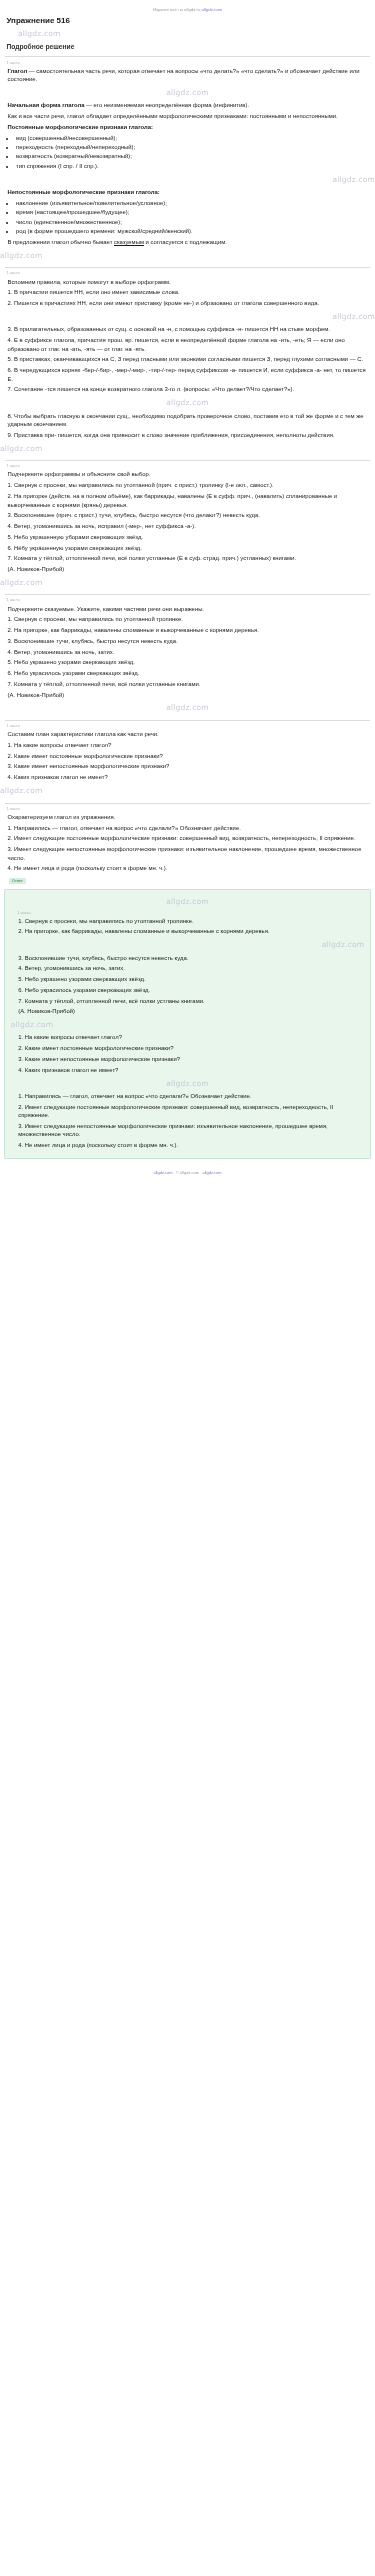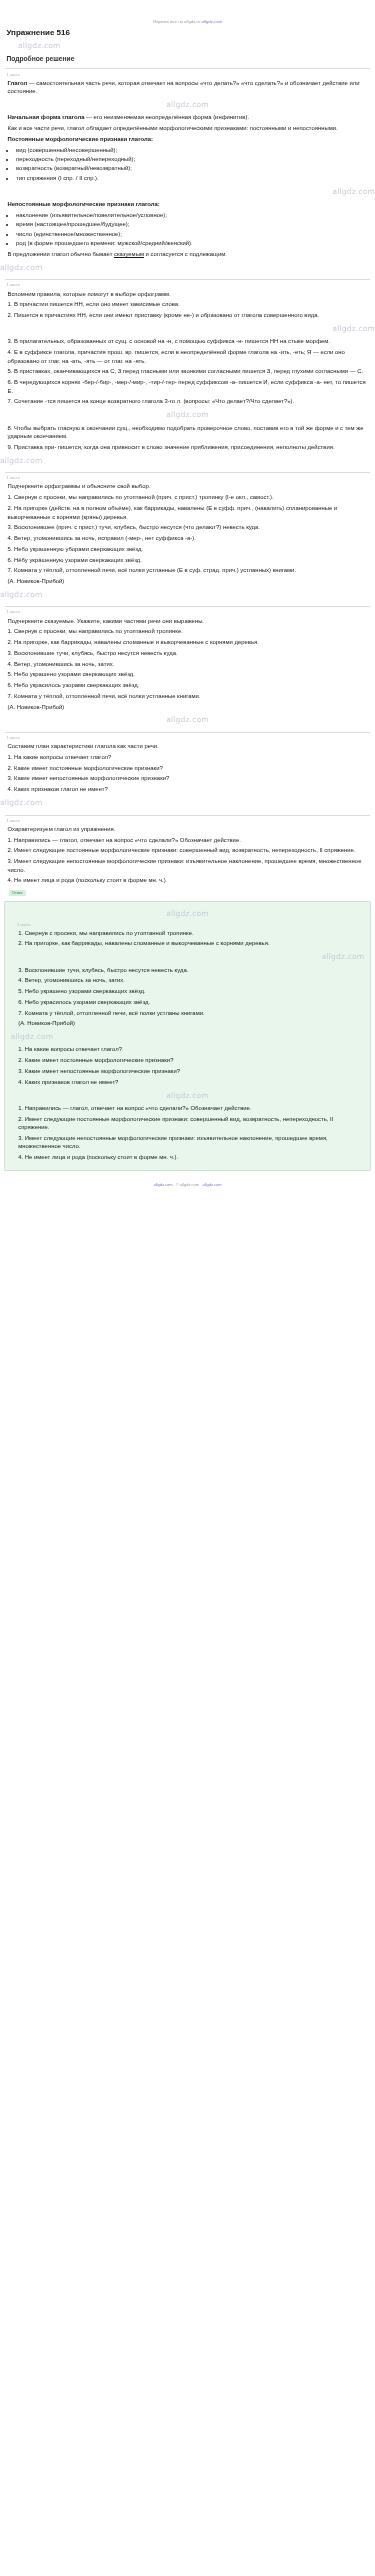--- a/index.html
+++ b/index.html
@@ -6,21 +6,21 @@
   html, body {
     margin: 0; padding: 0;
     background: #ffffff;
     font-family: "Liberation Sans", sans-serif;
   }
   .page {
     width: 375px;
     min-height: 2576px;
     position: relative;
     background: #fff;
-    padding: 16px 0 16px 0;
+    padding: 4px 0 16px 0;
   }
   .topbar {
     text-align: center;
     font-size: 4.3px;
     color: #9a9a9a;
     padding: 3.2px 0 1.1px 0;
   }
   .topbar a { color: #7a7acc; text-decoration: none; }
   .title {
     font-size: 8px;

